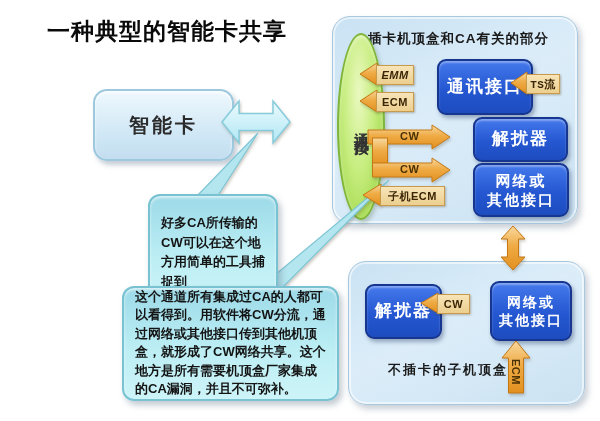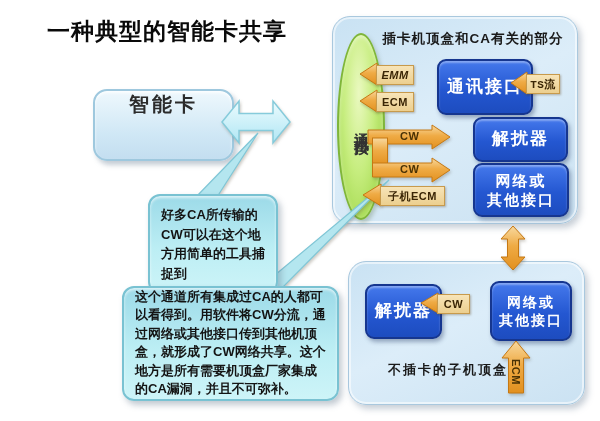--- a/index.html
+++ b/index.html
@@ -14,24 +14,24 @@
   .panel{
     background:linear-gradient(155deg,#c9e2f3 0%,#dcedf9 45%,#cbe2f2 100%);
     border:1px solid #a9c8de;border-radius:18px;
     box-shadow:3px 4px 6px rgba(110,130,150,.38), inset 0 0 0 2px rgba(255,255,255,.55);
   }
   .smartcard{
     left:73px;top:89px;width:137px;height:68px;
     background:linear-gradient(180deg,#eef8fd 0%,#cfe7f5 65%,#c3def0 100%);
     border:2px solid #9ec8de;border-radius:14px;
     box-shadow:3px 4px 5px rgba(110,130,150,.4), inset 0 2px 3px rgba(255,255,255,.8);
-    display:flex;align-items:flex-start;justify-content:center;
+    display:flex;align-items:center;justify-content:center;
     font-size:20px;font-weight:bold;color:#2b2b2b;letter-spacing:3px;
   }
-  .paneltitle{font-weight:bold;color:#1a1a1a;font-size:13.5px;text-align:center;letter-spacing:1px;}
+  .paneltitle{font-weight:bold;color:#1a1a1a;font-size:13.5px;text-align:left;letter-spacing:1px;}
   .ellipse{
     left:317px;top:33px;width:44px;height:183px;border-radius:50%;
     background:radial-gradient(ellipse at 45% 32%,#eaf9c0 0%,#c6ed7e 45%,#a5da51 78%,#93cc43 100%);
     border:2px solid #7fb53a;
     box-shadow:2px 3px 4px rgba(100,120,90,.35), inset 0 2px 4px rgba(255,255,255,.5);
     display:flex;align-items:center;justify-content:center;
   }
   .vtext{
     writing-mode:vertical-rl;text-orientation:upright;
     font-size:15px;font-weight:bold;color:#333;letter-spacing:3px;
@@ -142,19 +142,19 @@
 
 <div class="plate" style="left:376px;top:65px;width:36px;height:18px;font-style:italic;">EMM</div>
 <div class="plate" style="left:376px;top:92px;width:36px;height:18px;">ECM</div>
 <div class="plate" style="left:526px;top:74px;width:32px;height:18px;font-family:Liberation Mono, monospace;">TS流</div>
 <div class="awlabel" style="left:400px;top:130px;">CW</div>
 <div class="awlabel" style="left:400px;top:163px;">CW</div>
 <div class="plate" style="left:380px;top:186px;width:63px;height:18px;">子机ECM</div>
 <div class="plate" style="left:437px;top:294px;width:31px;height:18px;">CW</div>
 <div class="awlabel" style="left:502px;top:364px;width:28px;height:16px;display:flex;align-items:center;justify-content:center;transform:rotate(90deg);">ECM</div>
 
-<div class="abs callout" style="left:128px;top:194px;width:104px;padding:9px 11px;line-height:1.5;">
+<div class="abs callout" style="left:128px;top:194px;width:104px;padding:17px 11px;line-height:1.5;">
   <span>好多CA所传输的CW可以在这个地方用简单的工具捕捉到</span>
 </div>
 
 <div class="abs callout" style="left:102px;top:286px;width:191px;padding:0 11px;line-height:1.42;">
   <span>这个通道所有集成过CA的人都可以看得到。用软件将CW分流，通过网络或其他接口传到其他机顶盒，就形成了CW网络共享。这个地方是所有需要机顶盒厂家集成的CA漏洞，并且不可弥补。</span>
 </div>
 
 </body></html>

